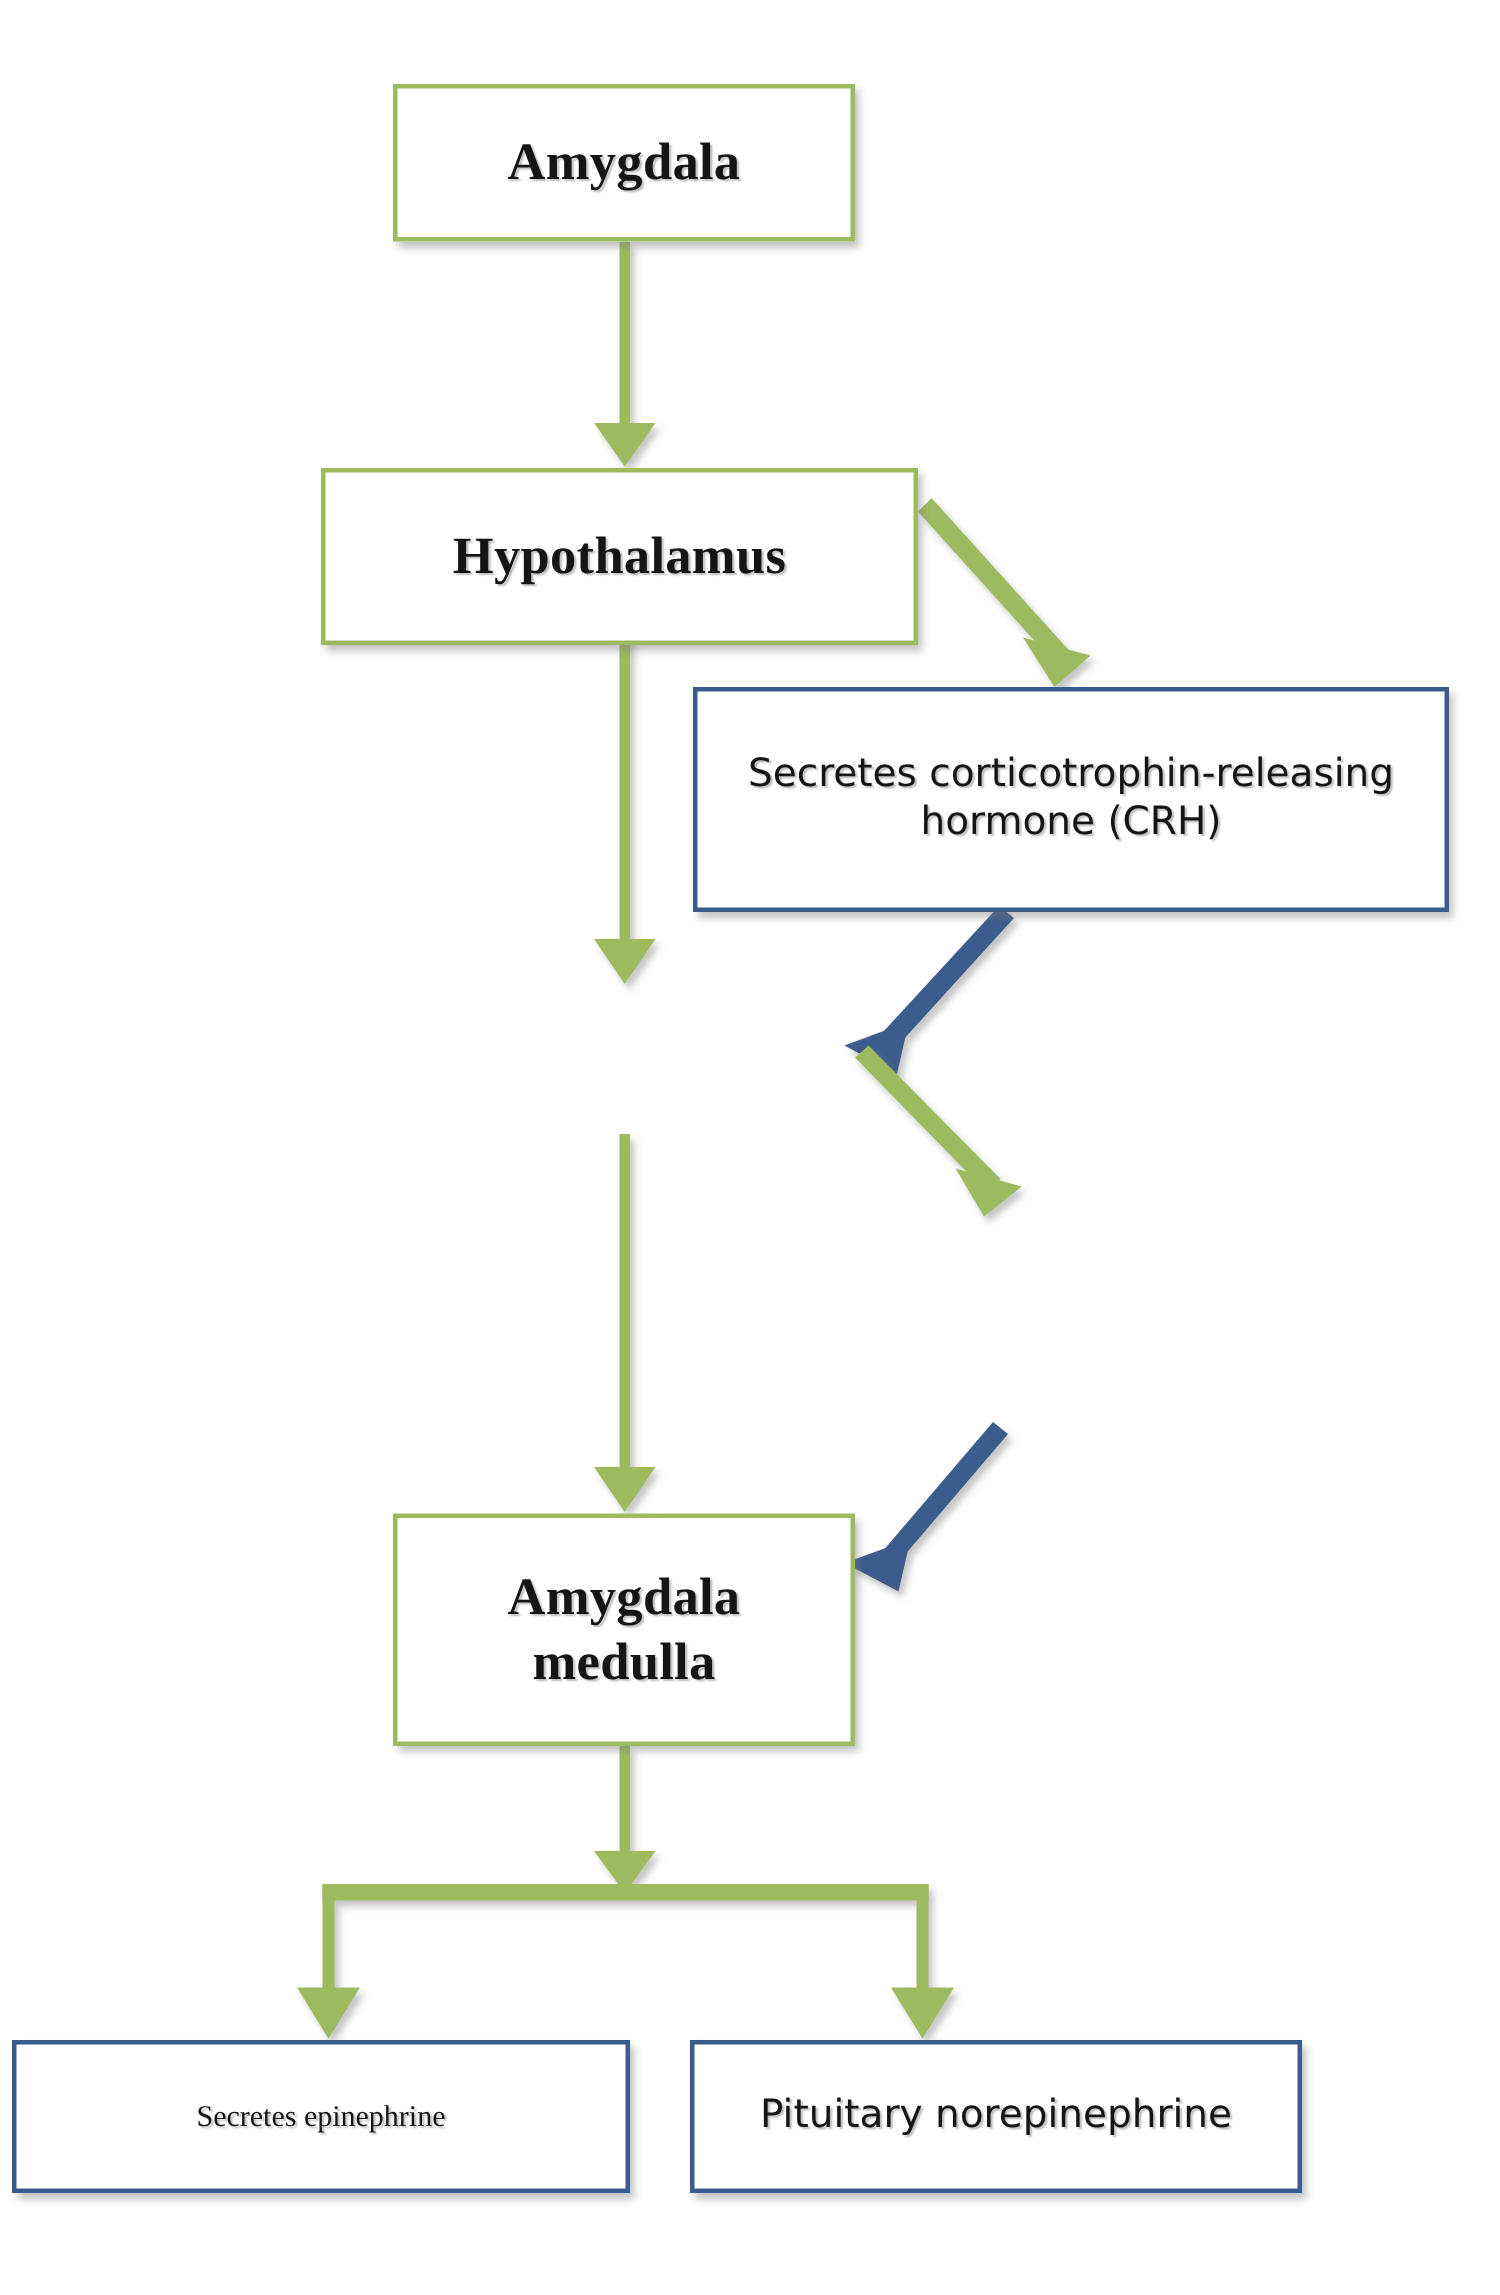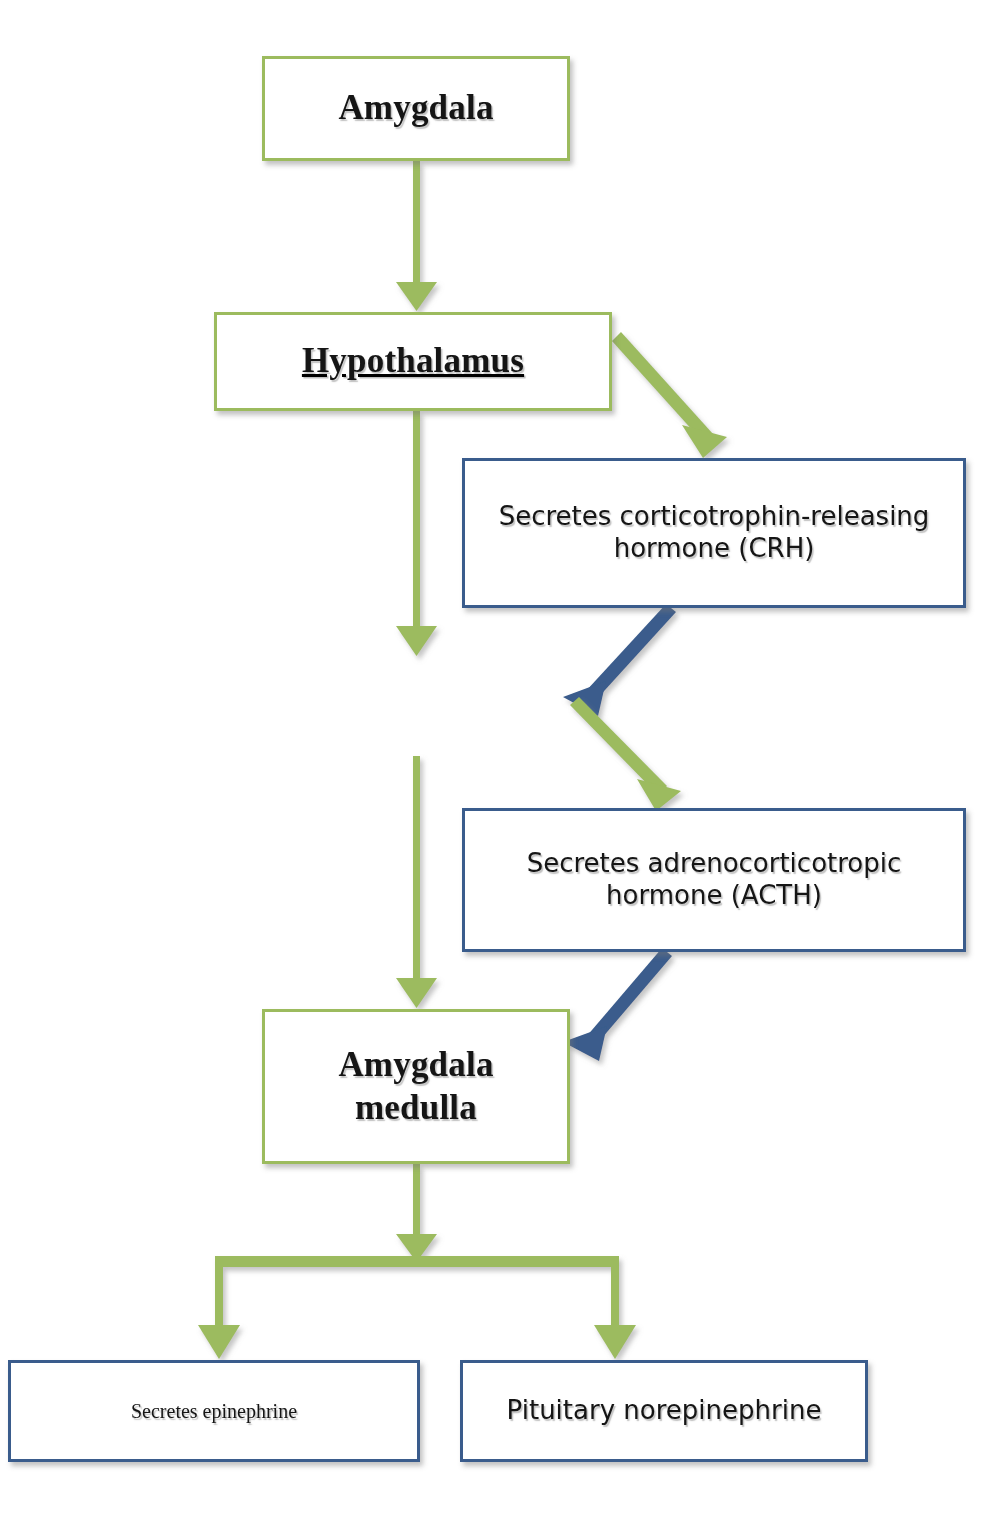--- a/index.html
+++ b/index.html
@@ -117,32 +117,29 @@
       <rect x="611" y="1256" width="8" height="85" fill="#9CBB5E"></rect>
       <polygon points="198,1325 240,1325 219,1359" fill="#9CBB5E"></polygon>
       <polygon points="594,1325 636,1325 615,1359" fill="#9CBB5E"></polygon>
     </g>
   </svg>
 
   <div class="node node-green" style="left:262px; top:56px; width:308px; height:105px;">
     <span class="node-label title-label">Amygdala</span>
   </div>
 
-  <div class="node node-green" style="left:214px; top:312px; width:398px; height:99px;text-decoration:underline;">
+  <div class="node node-green" style="left:214px; top:312px; width:398px; height:118px;">
     <span class="node-label title-label">Hypothalamus</span>
   </div>
 
   <div class="node node-blue" style="left:462px; top:458px; width:504px; height:150px; padding:0 22px;">
     <span class="node-label body-label">Secretes corticotrophin-releasing hormone (CRH)</span>
   </div>
 
 
-  <div class="node node-blue" style="left:462px; top:808px; width:504px; height:144px; padding:0 40px;">
-    <span class="node-label body-label">Secretes adrenocorticotropic hormone (ACTH)</span>
-  </div>
 
   <div class="node node-green" style="left:262px; top:1009px; width:308px; height:155px; padding:0 60px;">
     <span class="node-label title-label">Amygdala medulla</span>
   </div>
 
   <div class="node node-blue" style="left:8px; top:1360px; width:412px; height:102px;">
     <span class="node-label body-label-serif">Secretes epinephrine</span>
   </div>
 
   <div class="node node-blue" style="left:460px; top:1360px; width:408px; height:102px;">

